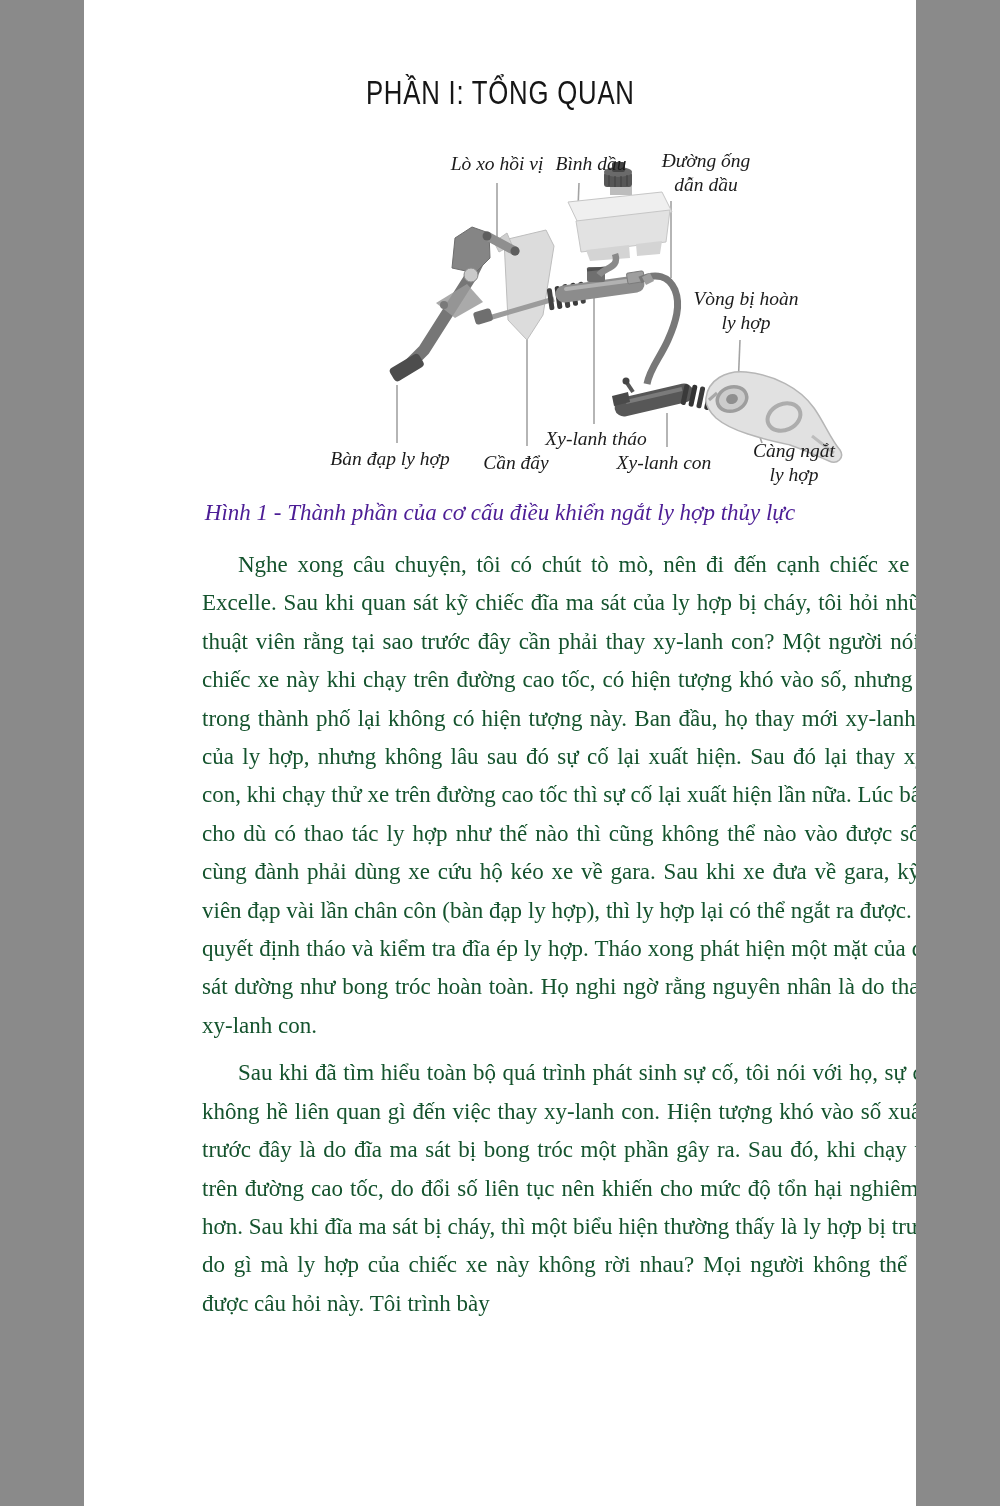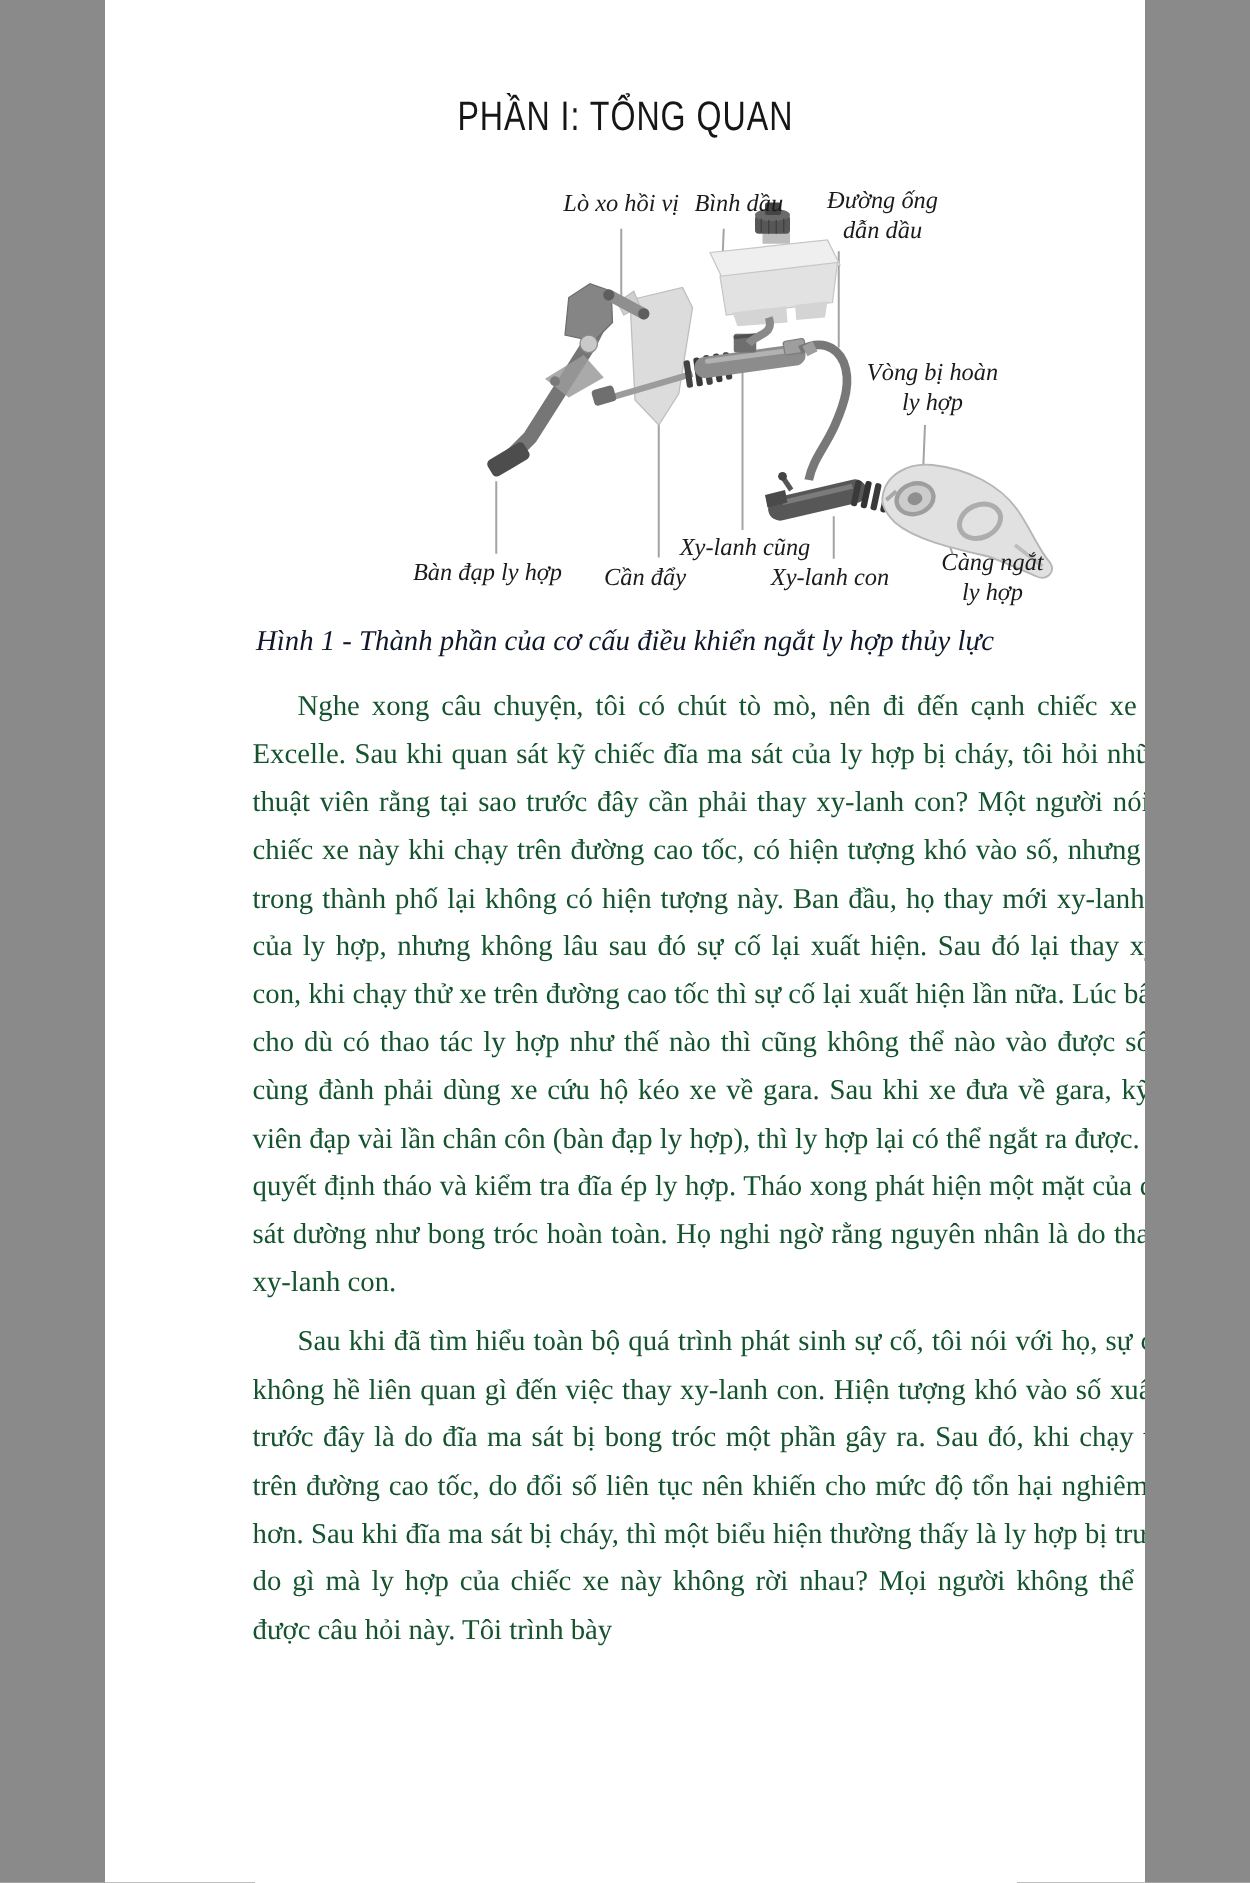--- a/index.html
+++ b/index.html
@@ -28,21 +28,21 @@
   .fig-label{
     position:absolute;
     font-size:19.5px;line-height:24px;
     text-align:center;color:#1b1b1b;
     white-space:pre-line;
     font-style:italic;
   }
   .caption{
     position:absolute;top:500px;left:0;width:100%;
     text-align:center;
-    font-style:italic;font-size:23px;color:#0f172a;
+    font-style:italic;font-size:23px;color:#4c1d95;
   }
   .bodytext{
     position:absolute;left:118px;top:546px;width:772px;
     font-size:23px;line-height:38.4px;
     text-align:justify;color:#14532d;
   }
   .bodytext p{margin:0;text-indent:36px;}
   .bodytext p + p{margin-top:9px;}
   .pageno-strip{
     position:absolute;left:845px;top:1410px;width:155px;height:38px;
@@ -157,21 +157,21 @@
     </svg>
 
     <div class="fig-label" style="left:340px;top:152px;width:146px">Lò xo hồi vị</div>
     <div class="fig-label" style="left:450px;top:152px;width:114px">Bình dầu</div>
     <div class="fig-label" style="left:560px;top:149px;width:124px">Đường ống
 dẫn dầu</div>
     <div class="fig-label" style="left:597px;top:287px;width:130px">Vòng bị hoàn
 ly hợp</div>
     <div class="fig-label" style="left:236px;top:447px;width:140px">Bàn đạp ly hợp</div>
     <div class="fig-label" style="left:375px;top:451px;width:114px">Cần đẩy</div>
-    <div class="fig-label" style="left:447px;top:427px;width:130px">Xy-lanh cũng</div>
+    <div class="fig-label" style="left:447px;top:427px;width:130px">Xy-lanh tháo</div>
     <div class="fig-label" style="left:520px;top:451px;width:120px">Xy-lanh con</div>
     <div class="fig-label" style="left:650px;top:439px;width:120px">Càng ngắt
 ly hợp</div>
   </div>
 
   <div class="caption">Hình 1 - Thành phần của cơ cấu điều khiển ngắt ly hợp thủy lực</div>
 
   <div class="bodytext">
     <p>Nghe xong câu chuyện, tôi có chút tò mò, nên đi đến cạnh chiếc xe Buick Excelle. Sau khi quan sát kỹ chiếc đĩa ma sát của ly hợp bị cháy, tôi hỏi những kỹ thuật viên rằng tại sao trước đây cần phải thay xy-lanh con? Một người nói rằng, chiếc xe này khi chạy trên đường cao tốc, có hiện tượng khó vào số, nhưng khi đi trong thành phố lại không có hiện tượng này. Ban đầu, họ thay mới xy-lanh chính của ly hợp, nhưng không lâu sau đó sự cố lại xuất hiện. Sau đó lại thay xy-lanh con, khi chạy thử xe trên đường cao tốc thì sự cố lại xuất hiện lần nữa. Lúc bấy giờ, cho dù có thao tác ly hợp như thế nào thì cũng không thể nào vào được số, cuối cùng đành phải dùng xe cứu hộ kéo xe về gara. Sau khi xe đưa về gara, kỹ thuật viên đạp vài lần chân côn (bàn đạp ly hợp), thì ly hợp lại có thể ngắt ra được. Vì thế quyết định tháo và kiểm tra đĩa ép ly hợp. Tháo xong phát hiện một mặt của đĩa ma sát dường như bong tróc hoàn toàn. Họ nghi ngờ rằng nguyên nhân là do thay mới xy-lanh con.</p>
     <p>Sau khi đã tìm hiểu toàn bộ quá trình phát sinh sự cố, tôi nói với họ, sự cố này không hề liên quan gì đến việc thay xy-lanh con. Hiện tượng khó vào số xuất hiện trước đây là do đĩa ma sát bị bong tróc một phần gây ra. Sau đó, khi chạy thử xe trên đường cao tốc, do đổi số liên tục nên khiến cho mức độ tổn hại nghiêm trọng hơn. Sau khi đĩa ma sát bị cháy, thì một biểu hiện thường thấy là ly hợp bị trượt. Lý do gì mà ly hợp của chiếc xe này không rời nhau? Mọi người không thể trả lời được câu hỏi này. Tôi trình bày</p>

